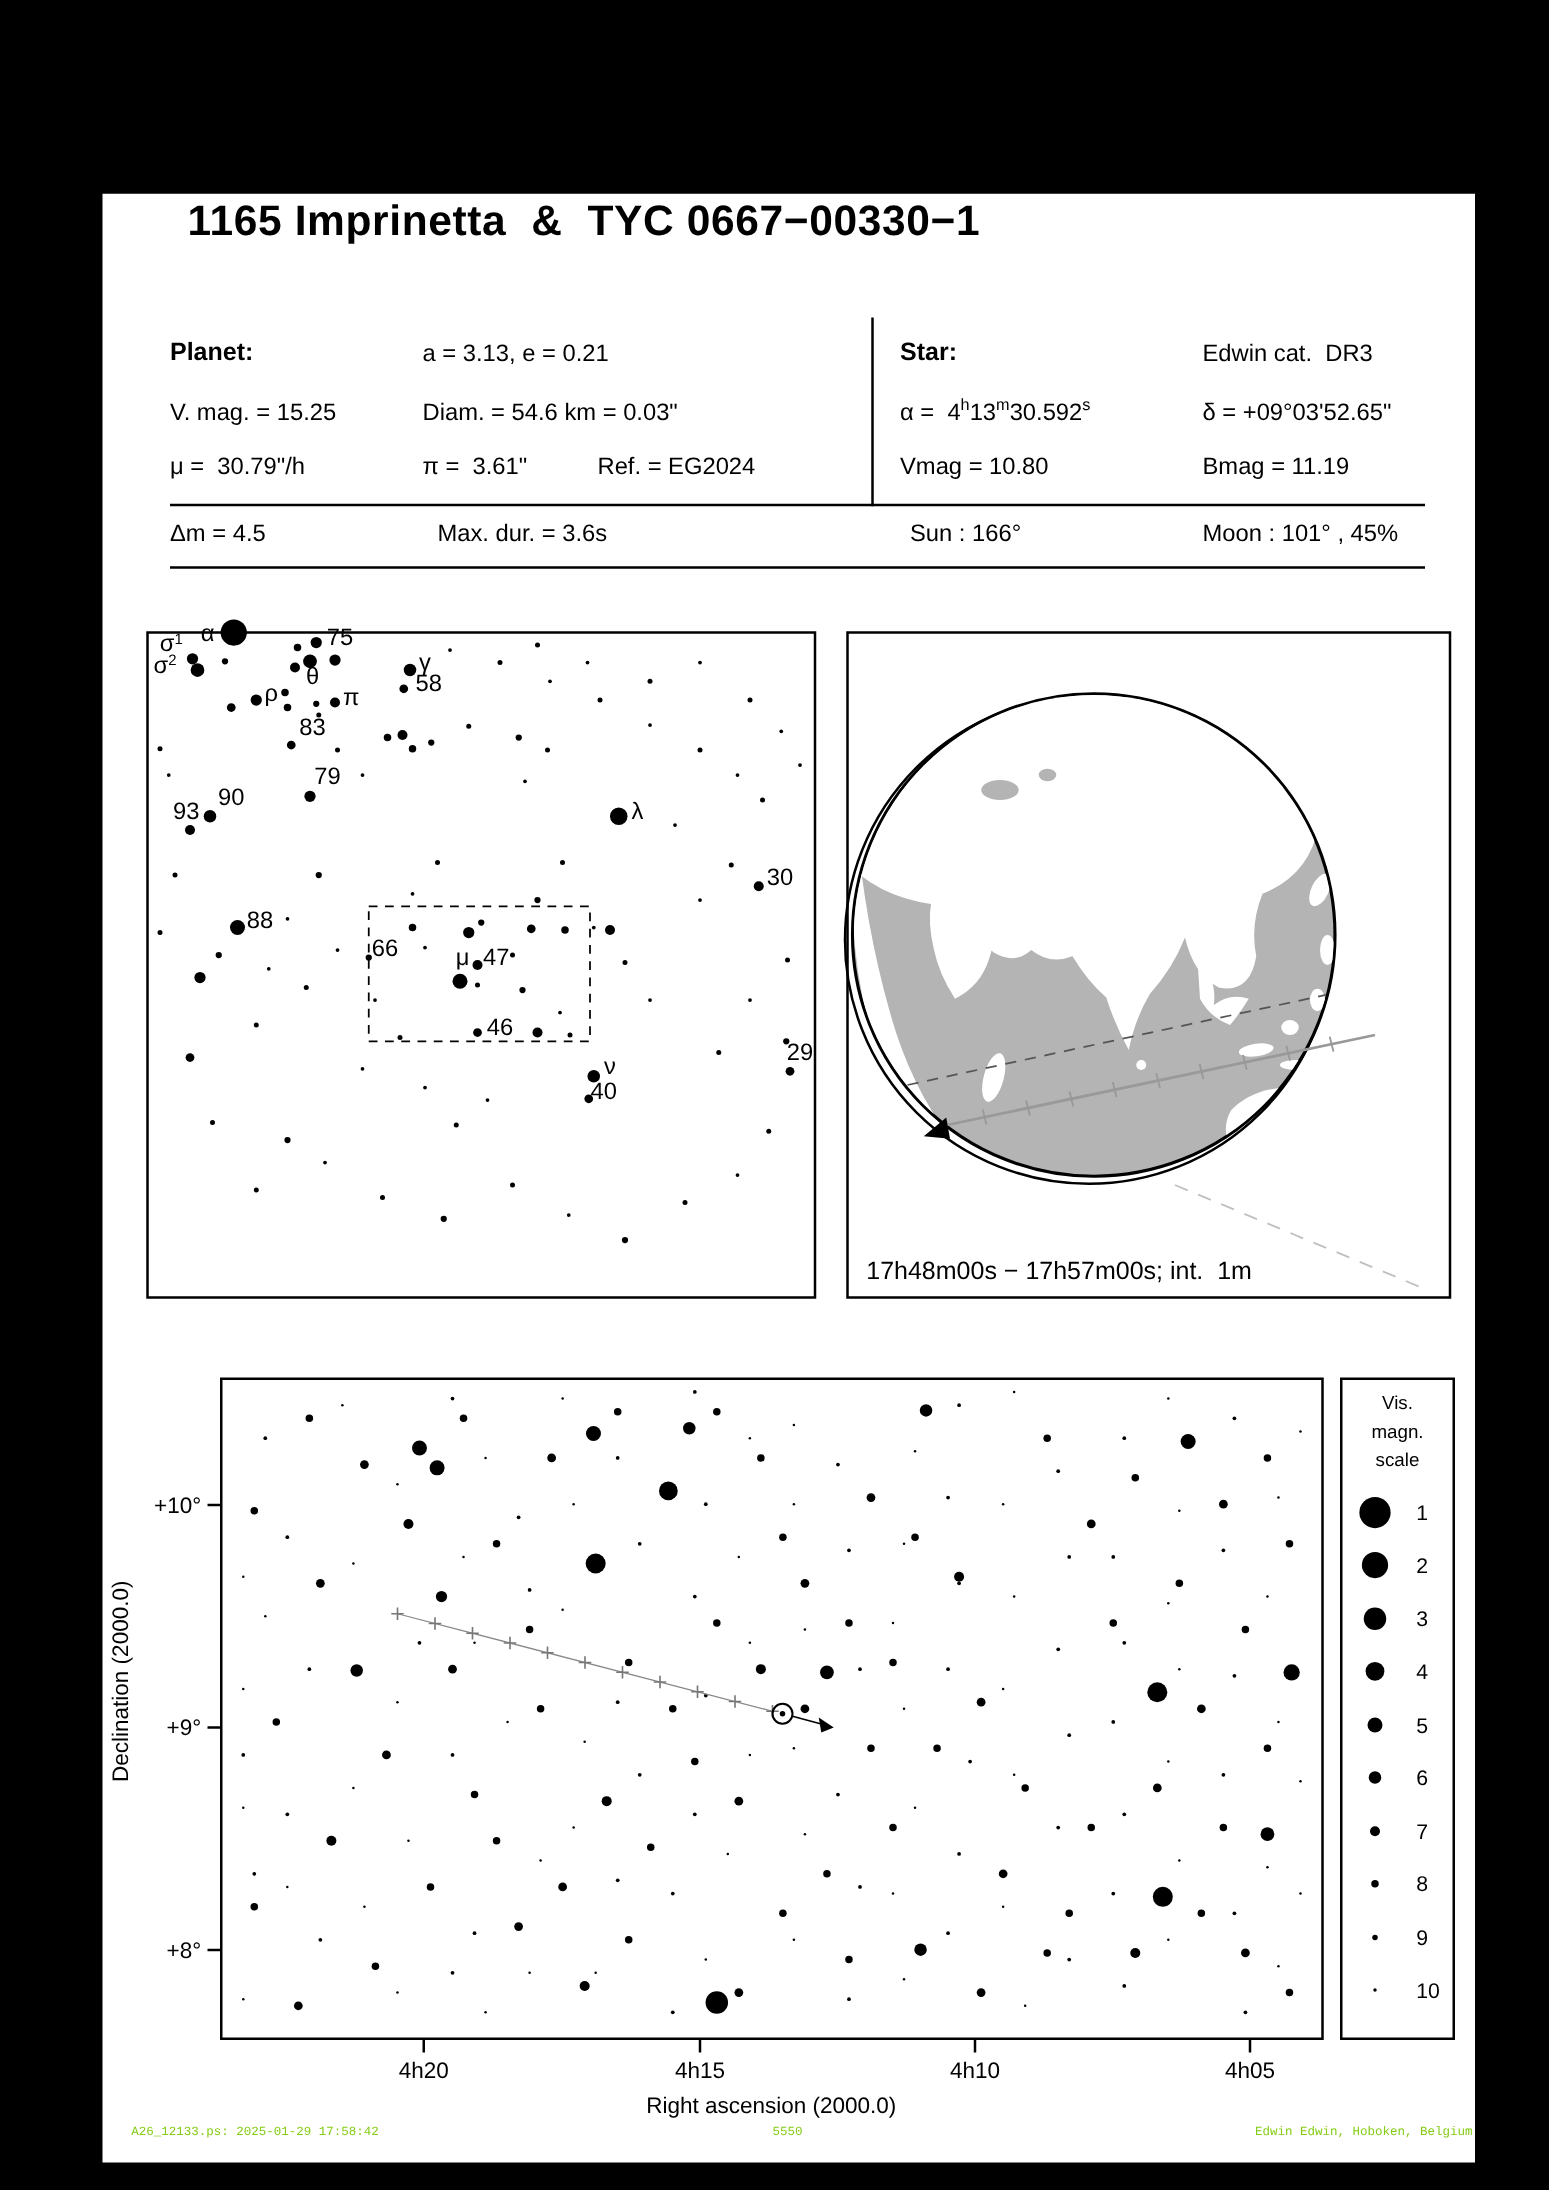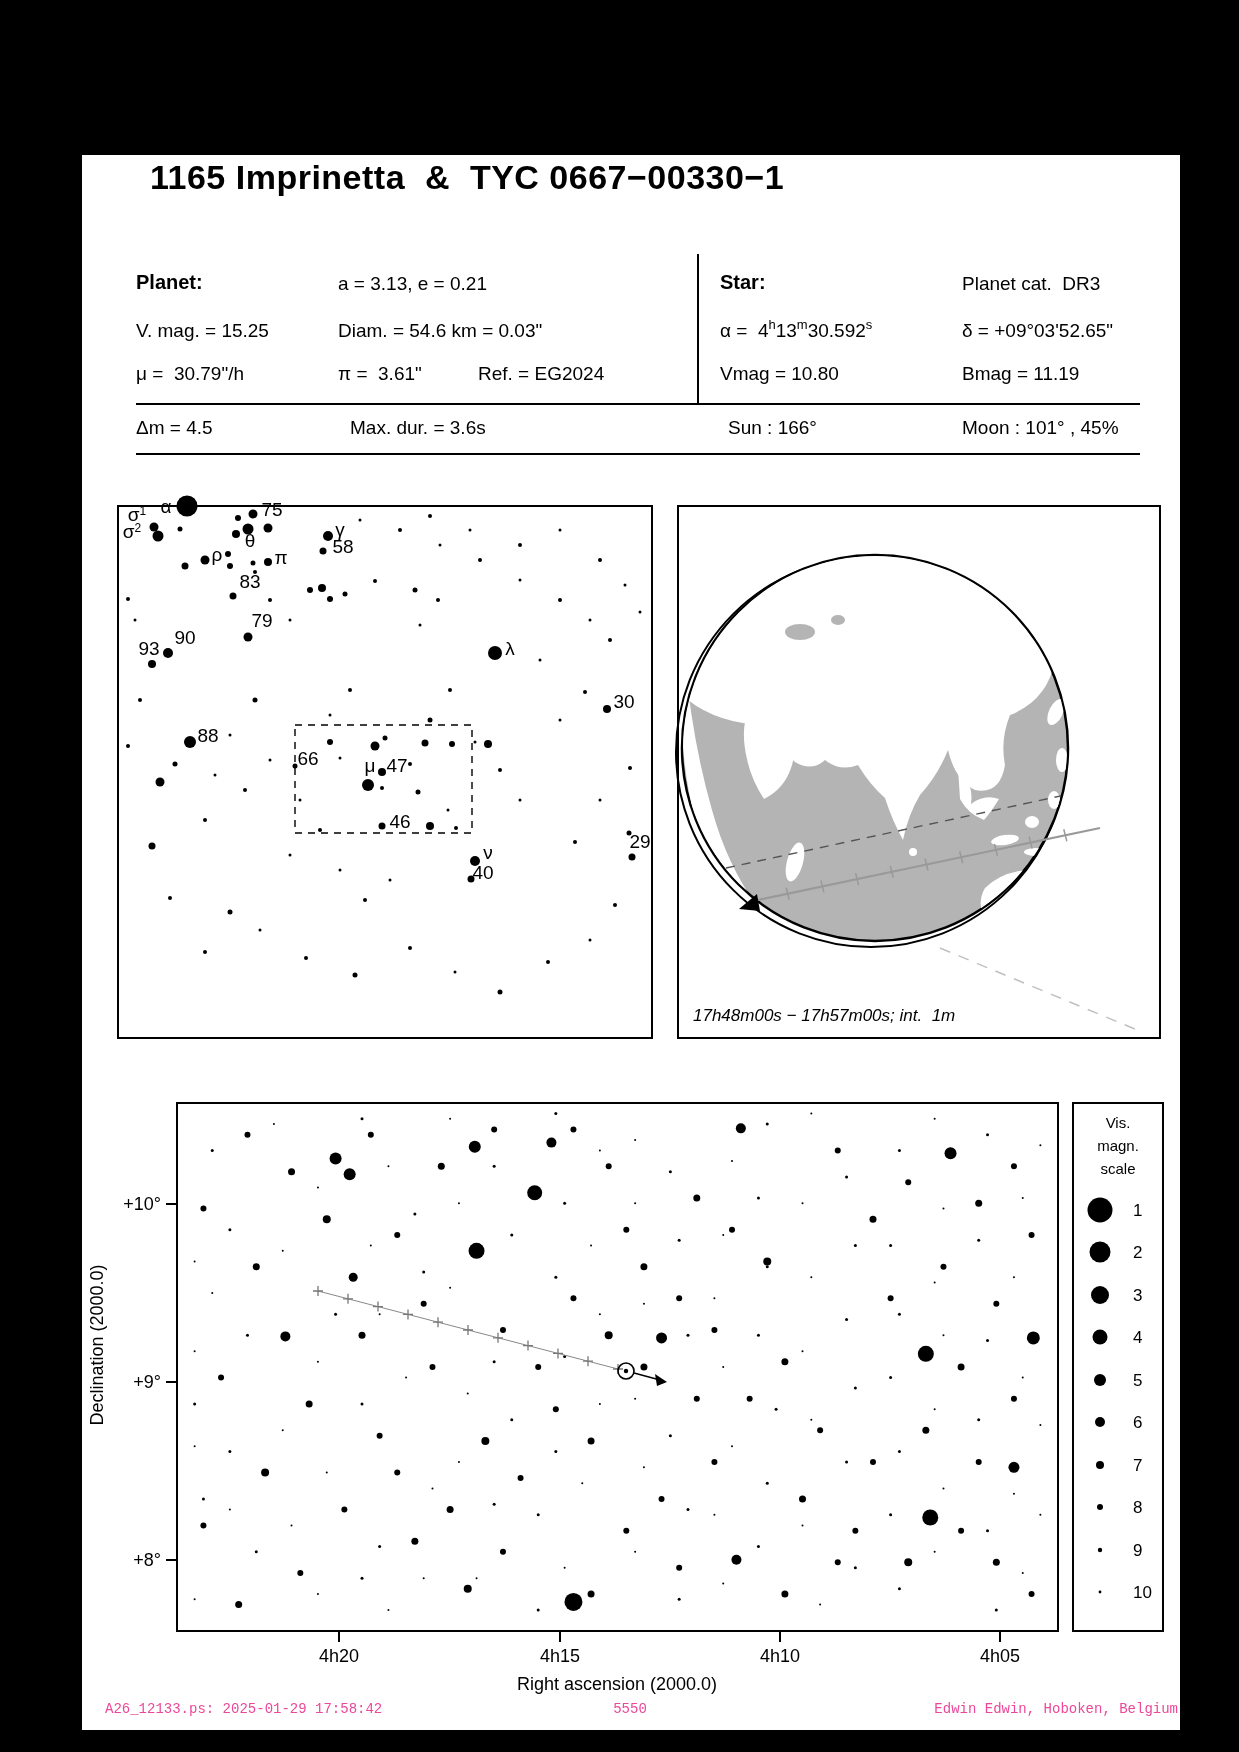--- a/index.html
+++ b/index.html
@@ -12,23 +12,23 @@
   .subtitle{font-size:26px;}
   .sup{font-size:18px;position:relative;top:-11px;}
   .sup2{font-size:13px;position:relative;top:-8px;}
   .t19{font-size:19px;text-align:right;}
   .hd{font-size:20px;font-weight:bold;}
   .rule{position:absolute;height:2px;background:#000;}
   .vline{position:absolute;width:2px;background:#000;}
   .ctr{transform:translateX(-50%);}
   .rot{transform:translate(-50%,-50%) rotate(-90deg);}
   .lbl18{font-size:18px;}
-  .cap{font-size:17px;font-style:italic;}
+  .cap{font-size:20px;}
   .legendtitle{font-size:15px;}
-  .footer{font-family:"Liberation Mono",monospace;font-size:14px;color:#ec4899;}
+  .footer{font-family:"Liberation Mono",monospace;font-size:10px;color:#84cc16;}
 </style>
 </head>
 <body>
 
 <div class="canvas">
   <div class="page"></div>
   <svg id="charts" viewBox="0 0 1239 1752">
       <rect x="118" y="506" width="534" height="532" fill="none" stroke="#000" stroke-width="2"></rect>
       <rect x="295" y="725" width="177" height="108" fill="none" stroke="#000" stroke-width="1.4" stroke-dasharray="7 6"></rect>
       <circle cx="187" cy="506" r="10.5" fill="#000"></circle>
@@ -476,21 +476,21 @@
       <text x="1133" y="1556" font-size="17" text-anchor="start">9</text>
       <circle cx="1100" cy="1592" r="1.4" fill="#000"></circle>
       <text x="1133" y="1598" font-size="17" text-anchor="start">10</text>
     </svg>
 
   <div class="abs title" style="left:150px;top:158px;">1165 Imprinetta  &amp;  TYC 0667−00330−1</div>
 
   <div class="abs hd" style="left:136px;top:271px;">Planet:</div>
   <div class="abs t19" style="left:338px;top:273px;">a = 3.13, e = 0.21</div>
   <div class="abs hd" style="left:720px;top:271px;">Star:</div>
-  <div class="abs t19" style="left:962px;top:273px;">Planet cat.  DR3</div>
+  <div class="abs t19" style="left:962px;top:273px;">Edwin cat.  DR3</div>
 
   <div class="abs t19" style="left:136px;top:320px;">V. mag. = 15.25</div>
   <div class="abs t19" style="left:338px;top:320px;">Diam. = 54.6 km = 0.03"</div>
   <div class="abs t19" style="left:720px;top:320px;"><span>α =  4</span><span class="sup2">h</span><span>13</span><span class="sup2">m</span><span>30.592</span><span class="sup2">s</span></div>
   <div class="abs t19" style="left:962px;top:320px;">δ = +09°03'52.65"</div>
 
   <div class="abs t19" style="left:136px;top:363px;">μ =  30.79"/h</div>
   <div class="abs t19" style="left:338px;top:363px;">π =  3.61"</div>
   <div class="abs t19" style="left:478px;top:363px;">Ref. = EG2024</div>
   <div class="abs t19" style="left:720px;top:363px;">Vmag = 10.80</div>

